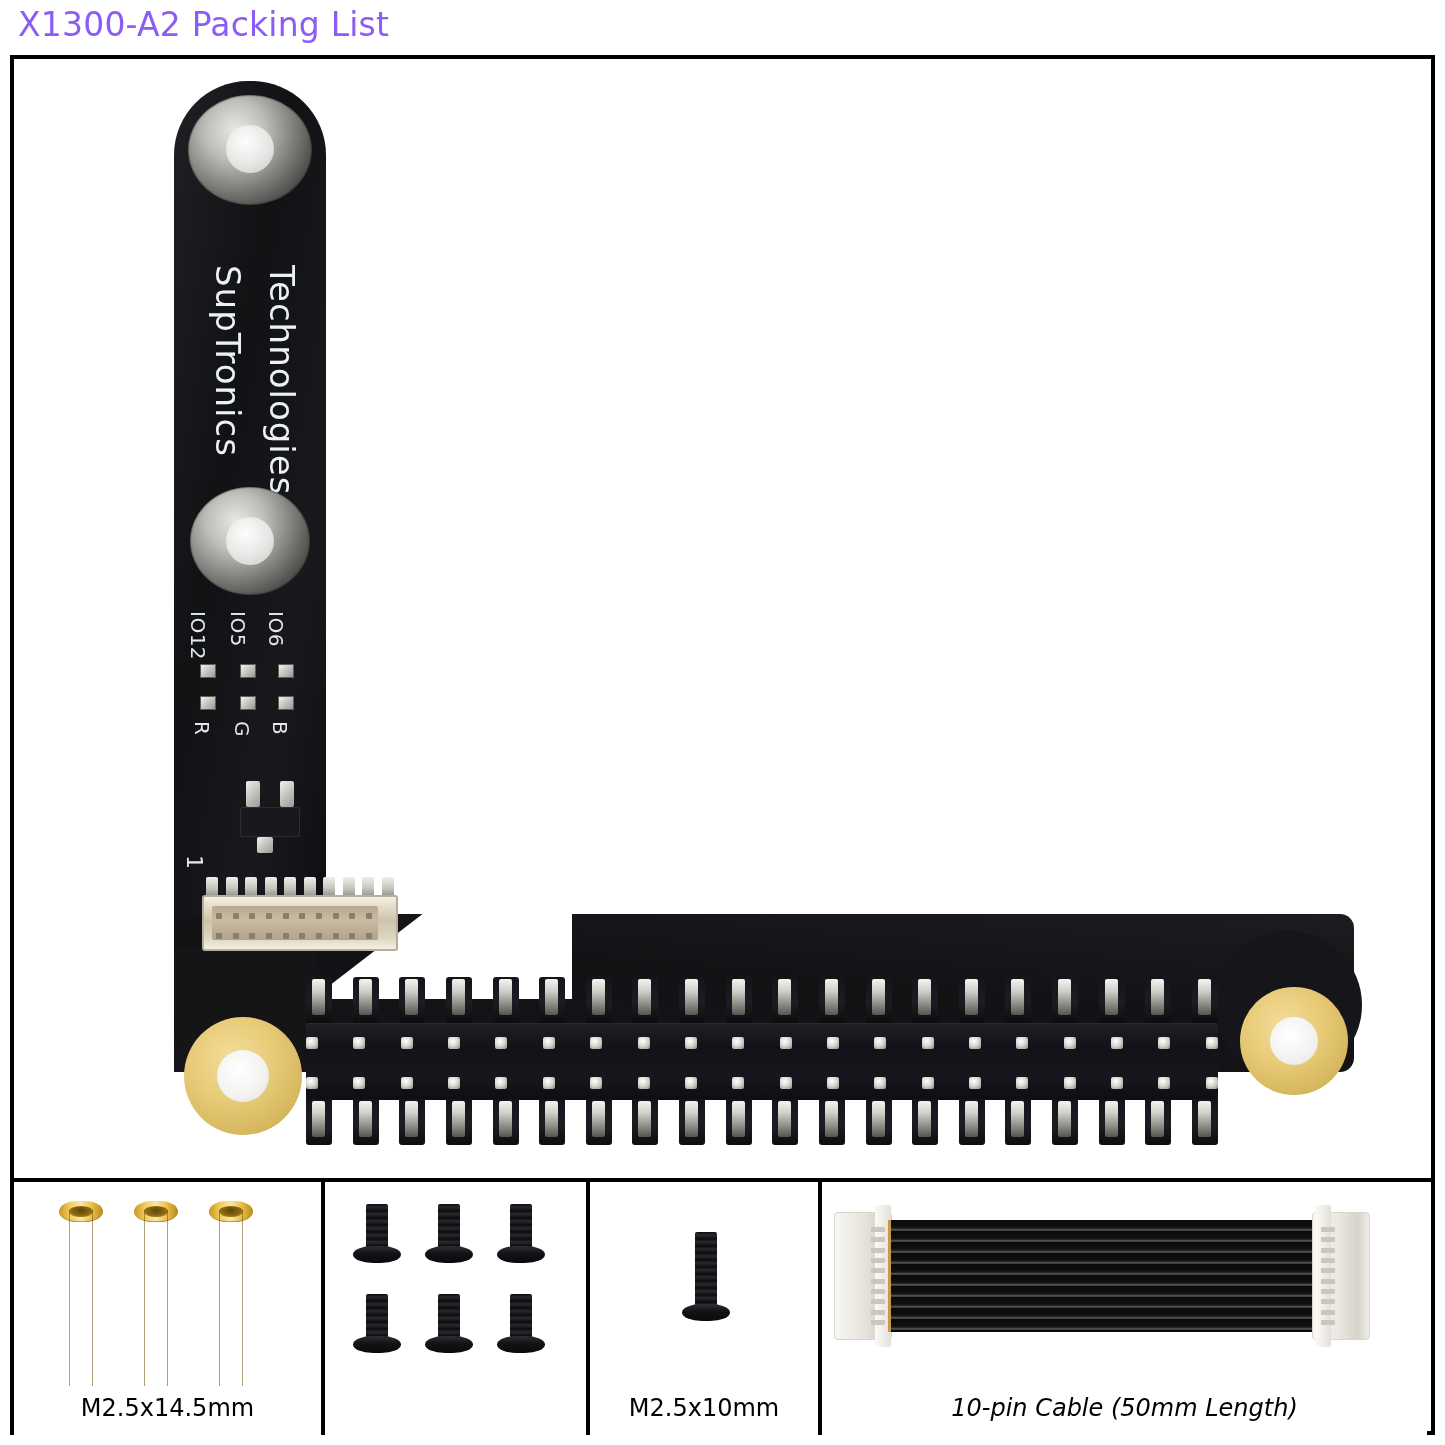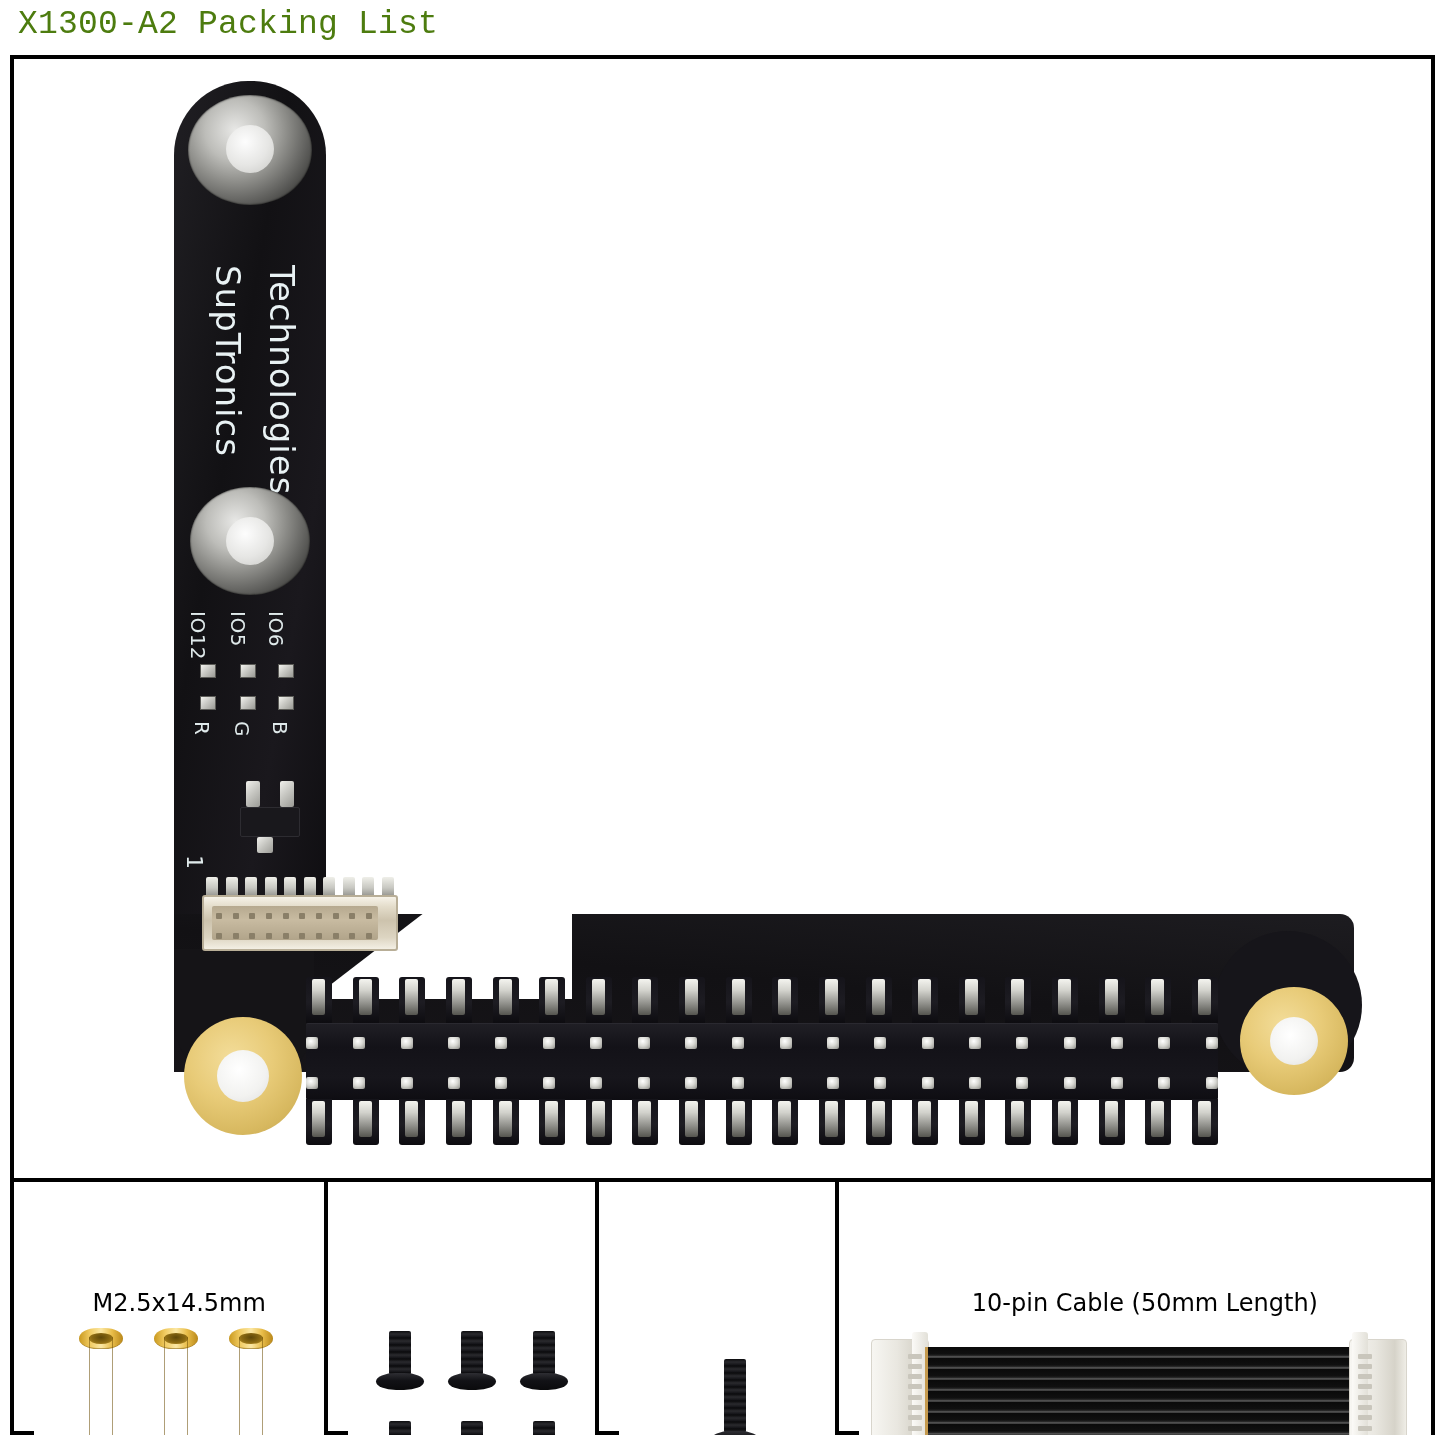--- a/index.html
+++ b/index.html
@@ -21,24 +21,23 @@
     background: #ffffff;
   }
 
   
   #title {
     position: absolute;
     left: 18px;
     top: 6px;
     font-size: 33px;
     line-height: 38px;
-    color: #4d7c0f;
+    color: #8b5cf6;
     letter-spacing: 0.2px;
     white-space: nowrap;
-    font-family: Liberation Mono, monospace;
   }
 
   
   #frame {
     position: absolute;
     left: 10px;
     top: 55px;
     width: 1425px;
     height: 1380px;
     border: 4px solid #000000;
@@ -66,25 +65,24 @@
     display: flex;
     box-sizing: border-box;
     border-top: 4px solid #000;
   }
   .part-cell {
     position: relative;
     box-sizing: border-box;
     border-right: 4px solid #000;
     background: #ffffff;
     display: flex;
-    flex-direction: row;
+    flex-direction: column;
     align-items: center;
     justify-content: flex-end;
     overflow: hidden;
-    margin-left: 20px;
   }
   .part-cell:last-child { border-right: none; }
   .part-cell .art {
     position: relative;
     flex: 1 1 auto;
     width: 100%;
   }
   .part-cell .caption {
     flex: 0 0 auto;
     width: 100%;
@@ -704,23 +702,24 @@
       </div>
     </div>
 
     <div class="part-cell" style="width:232px;">
       <div class="art">
         <div class="screw long" style="left:92px; top:50px;">
             <div class="shaft"></div>
             <div class="head"></div>
           </div>
       </div>
+      <div class="caption">M2.5x10mm</div>
     </div>
 
-    <div class="part-cell" style="width:605px;">
+    <div class="part-cell" style="width:605px;font-style:italic;">
       <div class="art">
         <div id="cable">
           <div class="cable-conn" style="left:0;">
             <div class="tab" style="left:40px;"></div>
             <div class="teeth" style="left:36px;">
               <i></i>
                 <i></i>
                 <i></i>
                 <i></i>
                 <i></i>

